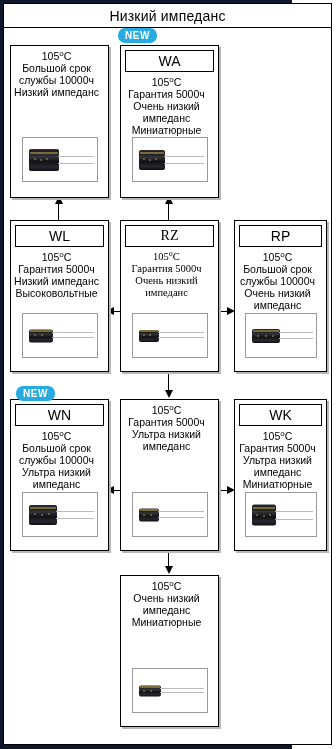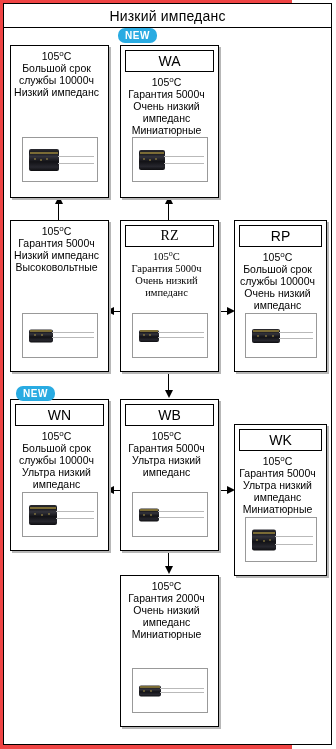--- a/index.html
+++ b/index.html
@@ -9,21 +9,21 @@
     height: 749px;
     background: #ffffff;
     font-family: "Liberation Sans", sans-serif;
     overflow: hidden;
   }
 
   #root {
     position: relative;
     width: 292px;
     height: 749px;
-    background: #ef4444;
+    background: #0f172a;
   }
 
   
   .outer-frame {
     position: absolute;
     left: 3px;
     top: 3px;
     width: 329px;
     height: 742px;
     border: 1px solid #000000;
@@ -245,20 +245,23 @@
         <div class="cap-dot" style="left:4px; top:11px; width:2px; height:2px;"></div>
         <div class="cap-dot" style="left:10px; top:12px; width:2px; height:2px;"></div>
         <div class="cap-dot" style="left:16px; top:11px; width:2px; height:2px;"></div>
         <div class="cap-lead" style="left:25px; top:9px; width:40px;"></div>
         <div class="cap-lead" style="left:25px; top:16px; width:40px;"></div>
       </div>
     </div>
   </div>
 
   <div class="card" style="left:10px; top:220px; width:99px; height:152px;">
+    <div class="card-head">
+      <span class="card-name">WL</span>
+    </div>
     <div class="card-specs">
       <div class="temp"><span>105</span><sup>o</sup><span>C</span></div>
       <div>Гарантия 5000ч</div>
       <div>Низкий импеданс</div>
       <div>Высоковольтные</div>
     </div>
     <div class="photo" style="top:92px; width:76px; height:45px;">
       <div class="cap" style="width:66px; height:20px;">
         <div class="cap-body" style="width:24px; height:13px;"></div>
         <div class="cap-stripe" style="left:1px; top:4px; width:22px; height:2px;"></div>
@@ -338,42 +341,39 @@
         <div class="cap-dot" style="left:5px; top:11px; width:2px; height:2px;"></div>
         <div class="cap-dot" style="left:12px; top:12px; width:2px; height:2px;"></div>
         <div class="cap-dot" style="left:19px; top:11px; width:2px; height:2px;"></div>
         <div class="cap-lead" style="left:27px; top:9px; width:38px;"></div>
         <div class="cap-lead" style="left:27px; top:16px; width:38px;"></div>
       </div>
     </div>
   </div>
 
   <div class="card" style="left:120px; top:399px; width:99px; height:152px;">
-    <div class="card-head">
-      <span class="card-name">WB</span>
-    </div>
     <div class="card-specs">
       <div class="temp"><span>105</span><sup>o</sup><span>C</span></div>
       <div>Гарантия 5000ч</div>
       <div>Ультра низкий</div>
       <div>импеданс</div>
     </div>
     <div class="photo" style="top:92px; width:76px; height:45px;">
       <div class="cap" style="width:66px; height:18px;">
         <div class="cap-body" style="width:20px; height:13px;"></div>
         <div class="cap-stripe" style="left:1px; top:3px; width:18px; height:2px;"></div>
         <div class="cap-dot" style="left:4px; top:8px; width:2px; height:2px;"></div>
         <div class="cap-dot" style="left:11px; top:8px; width:2px; height:2px;"></div>
         <div class="cap-lead" style="left:19px; top:5px; width:46px;"></div>
         <div class="cap-lead" style="left:19px; top:11px; width:46px;"></div>
       </div>
     </div>
   </div>
 
-  <div class="card" style="left:234px; top:399px; width:93px; height:152px;margin-top:25px;">
+  <div class="card" style="left:234px; top:399px; width:93px; height:152px;">
     <div class="card-head">
       <span class="card-name">WK</span>
     </div>
     <div class="card-specs">
       <div class="temp"><span>105</span><sup>o</sup><span>C</span></div>
       <div>Гарантия 5000ч</div>
       <div>Ультра низкий</div>
       <div>импеданс</div>
       <div>Миниатюрные</div>
     </div>
@@ -386,21 +386,20 @@
         <div class="cap-dot" style="left:17px; top:12px; width:2px; height:2px;"></div>
         <div class="cap-lead" style="left:23px; top:9px; width:38px;"></div>
         <div class="cap-lead" style="left:23px; top:17px; width:38px;"></div>
       </div>
     </div>
   </div>
 
   <div class="card" style="left:120px; top:575px; width:99px; height:152px;">
     <div class="card-specs">
       <div class="temp"><span>105</span><sup>o</sup><span>C</span></div>
-      <div>Гарантия 2000ч</div>
       <div>Очень низкий</div>
       <div>импеданс</div>
       <div>Миниатюрные</div>
     </div>
     <div class="photo" style="top:92px; width:76px; height:45px;">
       <div class="cap" style="width:66px; height:16px;">
         <div class="cap-body" style="width:22px; height:11px;"></div>
         <div class="cap-stripe" style="left:1px; top:3px; width:20px; height:2px;"></div>
         <div class="cap-dot" style="left:4px; top:7px; width:2px; height:2px;"></div>
         <div class="cap-dot" style="left:11px; top:7px; width:2px; height:2px;"></div>

